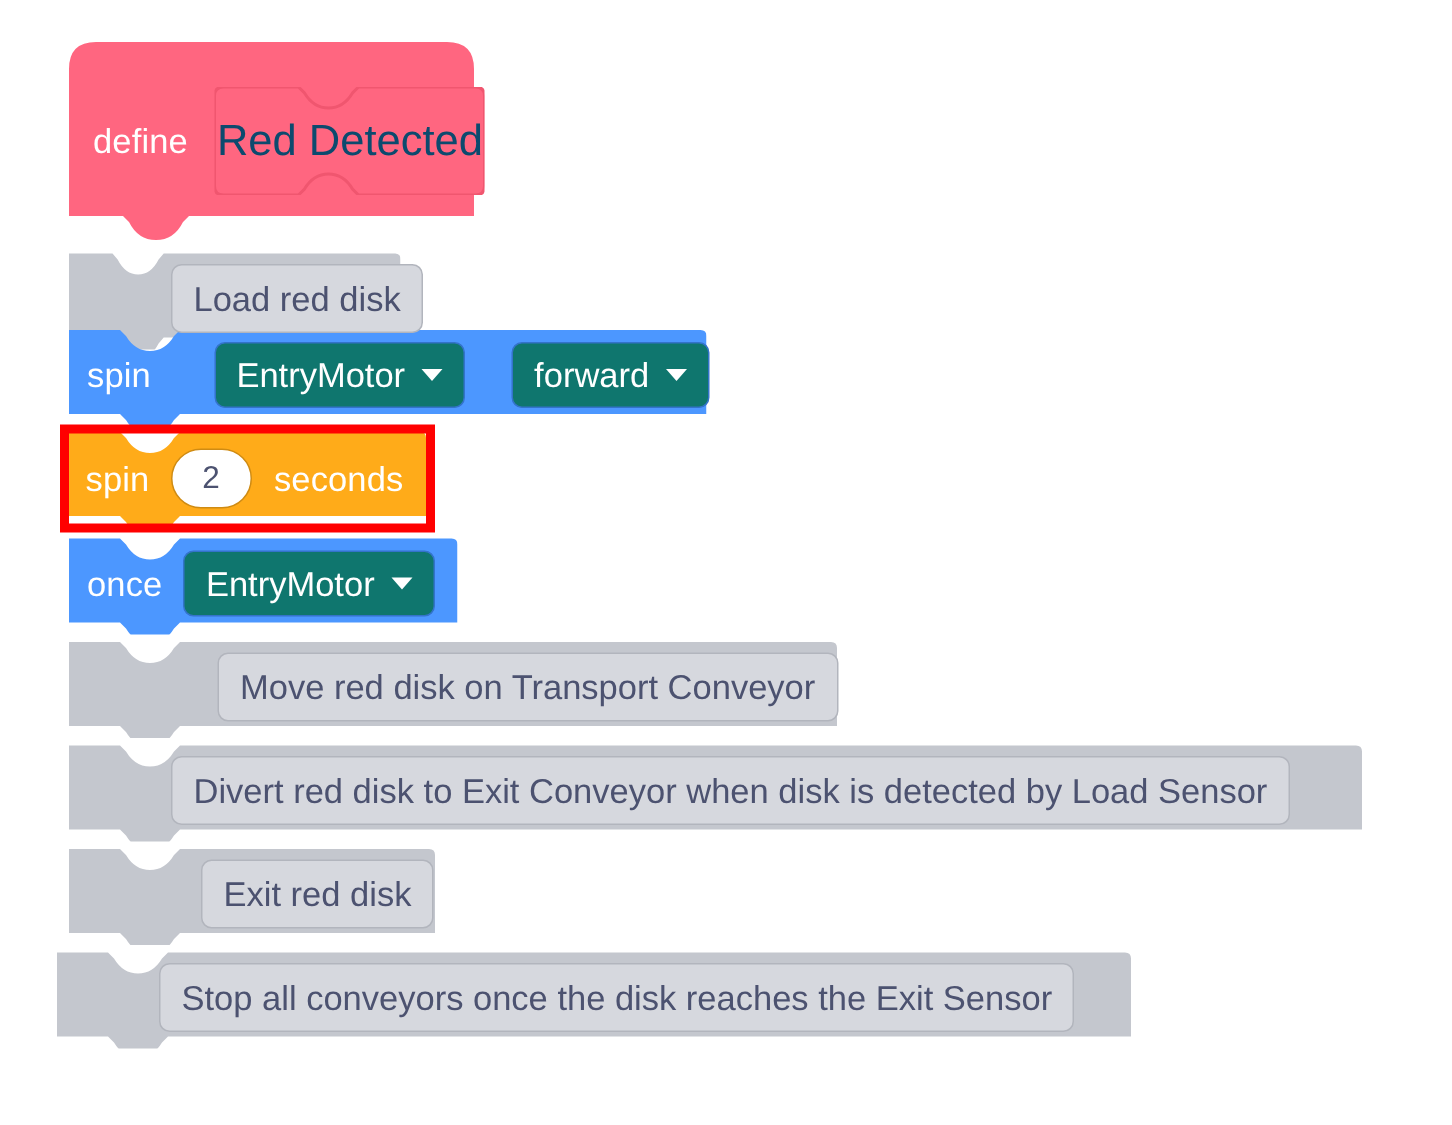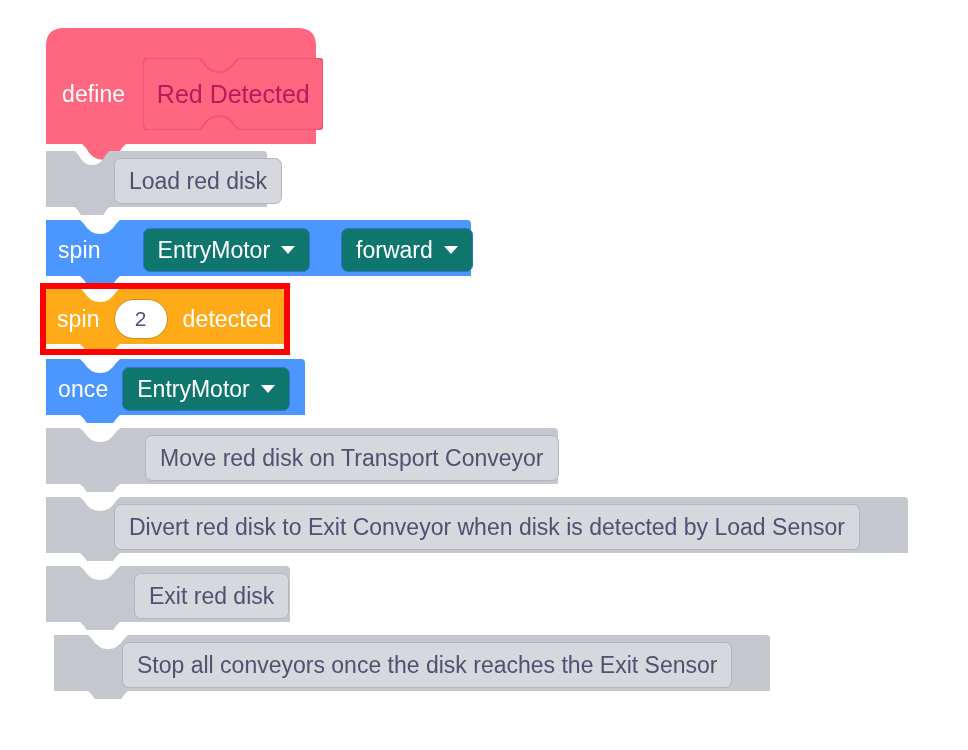--- a/index.html
+++ b/index.html
@@ -110,22 +110,22 @@
     align-items: center;
     justify-content: center;
   }
   .proto .protoshape {
     position: absolute;
     left: 0; top: 0; width: 100%; height: 100%;
   }
   .proto .ptext {
     position: relative;
     z-index: 2;
-    color: #be185d;
-    font-size: 25px;
+    color: #0c4a6e;
+    font-size: 29px;
   }
 
   
   #highlight {
     position: absolute;
     border: 6px solid #ff0000;
     box-sizing: border-box;
     z-index: 50;
     pointer-events: none;
     background: transparent;
@@ -149,21 +149,21 @@
           <path d="M6,0 L56,0 L60,4 Q66,14 76,14 Q86,14 92,4 L96,0 L174,0
                    Q180,0 180,6 L180,66 Q180,72 174,72 L96,72 L92,68
                    Q86,58 76,58 Q66,58 60,68 L56,72 L6,72
                    Q0,72 0,66 L0,6 Q0,0 6,0 Z" fill="#FF6680" stroke="#f0566f" stroke-width="2"></path>
         </svg>
         <span class="ptext">Red Detected</span>
       </span>
     </div>
   </div>
 
-  <div class="blk" id="b-load" style="left:46px; top:147px; width:221px; height:68px;">
+  <div class="blk" id="b-load" style="left:46px; top:165px; width:221px; height:68px;">
     <svg class="shape" viewBox="0 0 259 68" preserveAspectRatio="none">
       <path d="M0,4 L34,4 L38,8 Q44,18 54,18 Q64,18 70,8 L74,4 L255,4
                Q259,4 259,8 L259,60 L74,60 L70,64 Q64,74 54,74 Q44,74 38,64
                L34,60 L0,60 Z" fill="#C4C7CE"></path>
     </svg>
     <div class="row" style="padding-left:68px;">
       <span class="field gray" style="height:46px;">
         <span>Load red disk</span>
       </span>
     </div>
@@ -192,21 +192,21 @@
     <svg class="shape" viewBox="0 0 238 66" preserveAspectRatio="none">
       <path d="M0,2 L34,2 L38,6 Q44,16 54,16 Q64,16 70,6 L74,2 L234,2
                Q238,2 238,6 L238,58 L74,58 L70,62 Q64,72 54,72 Q44,72 38,62
                L34,58 L0,58 Z" fill="#FFAB19"></path>
     </svg>
     <div class="row" style="padding-left:11px;">
       <span class="lbl">spin</span>
       <span class="oval" style="margin-left:14px;">
         <span>2</span>
       </span>
-      <span class="lbl" style="margin-left:15px;">detected</span>
+      <span class="lbl" style="margin-left:15px;">seconds</span>
     </div>
   </div>
 
   <div id="highlight" style="left:40px; top:283px; width:250px; height:72px;"></div>
 
   <div class="blk" id="b-stop" style="left:46px; top:355px; width:259px; height:68px;">
     <svg class="shape" viewBox="0 0 259 68" preserveAspectRatio="none">
       <path d="M0,4 L34,4 L38,8 Q44,18 54,18 Q64,18 70,8 L74,4 L255,4
                Q259,4 259,8 L259,60 L74,60 L70,64 Q64,74 54,74 Q44,74 38,64
                L34,60 L0,60 Z" fill="#4C97FF"></path>
@@ -252,21 +252,21 @@
                Q244,4 244,8 L244,60 L74,60 L70,64 Q64,74 54,74 Q44,74 38,64
                L34,60 L0,60 Z" fill="#C4C7CE"></path>
     </svg>
     <div class="row" style="padding-left:88px;">
       <span class="field gray" style="height:46px;">
         <span>Exit red disk</span>
       </span>
     </div>
   </div>
 
-  <div class="blk" id="b-stopall" style="left:54px; top:631px; width:716px; height:68px;">
+  <div class="blk" id="b-stopall" style="left:38px; top:631px; width:716px; height:68px;">
     <svg class="shape" viewBox="0 0 716 68" preserveAspectRatio="none">
       <path d="M0,4 L34,4 L38,8 Q44,18 54,18 Q64,18 70,8 L74,4 L712,4
                Q716,4 716,8 L716,60 L74,60 L70,64 Q64,74 54,74 Q44,74 38,64
                L34,60 L0,60 Z" fill="#C4C7CE"></path>
     </svg>
     <div class="row" style="padding-left:68px;">
       <span class="field gray" style="height:46px;">
         <span>Stop all conveyors once the disk reaches the Exit Sensor</span>
       </span>
     </div>

